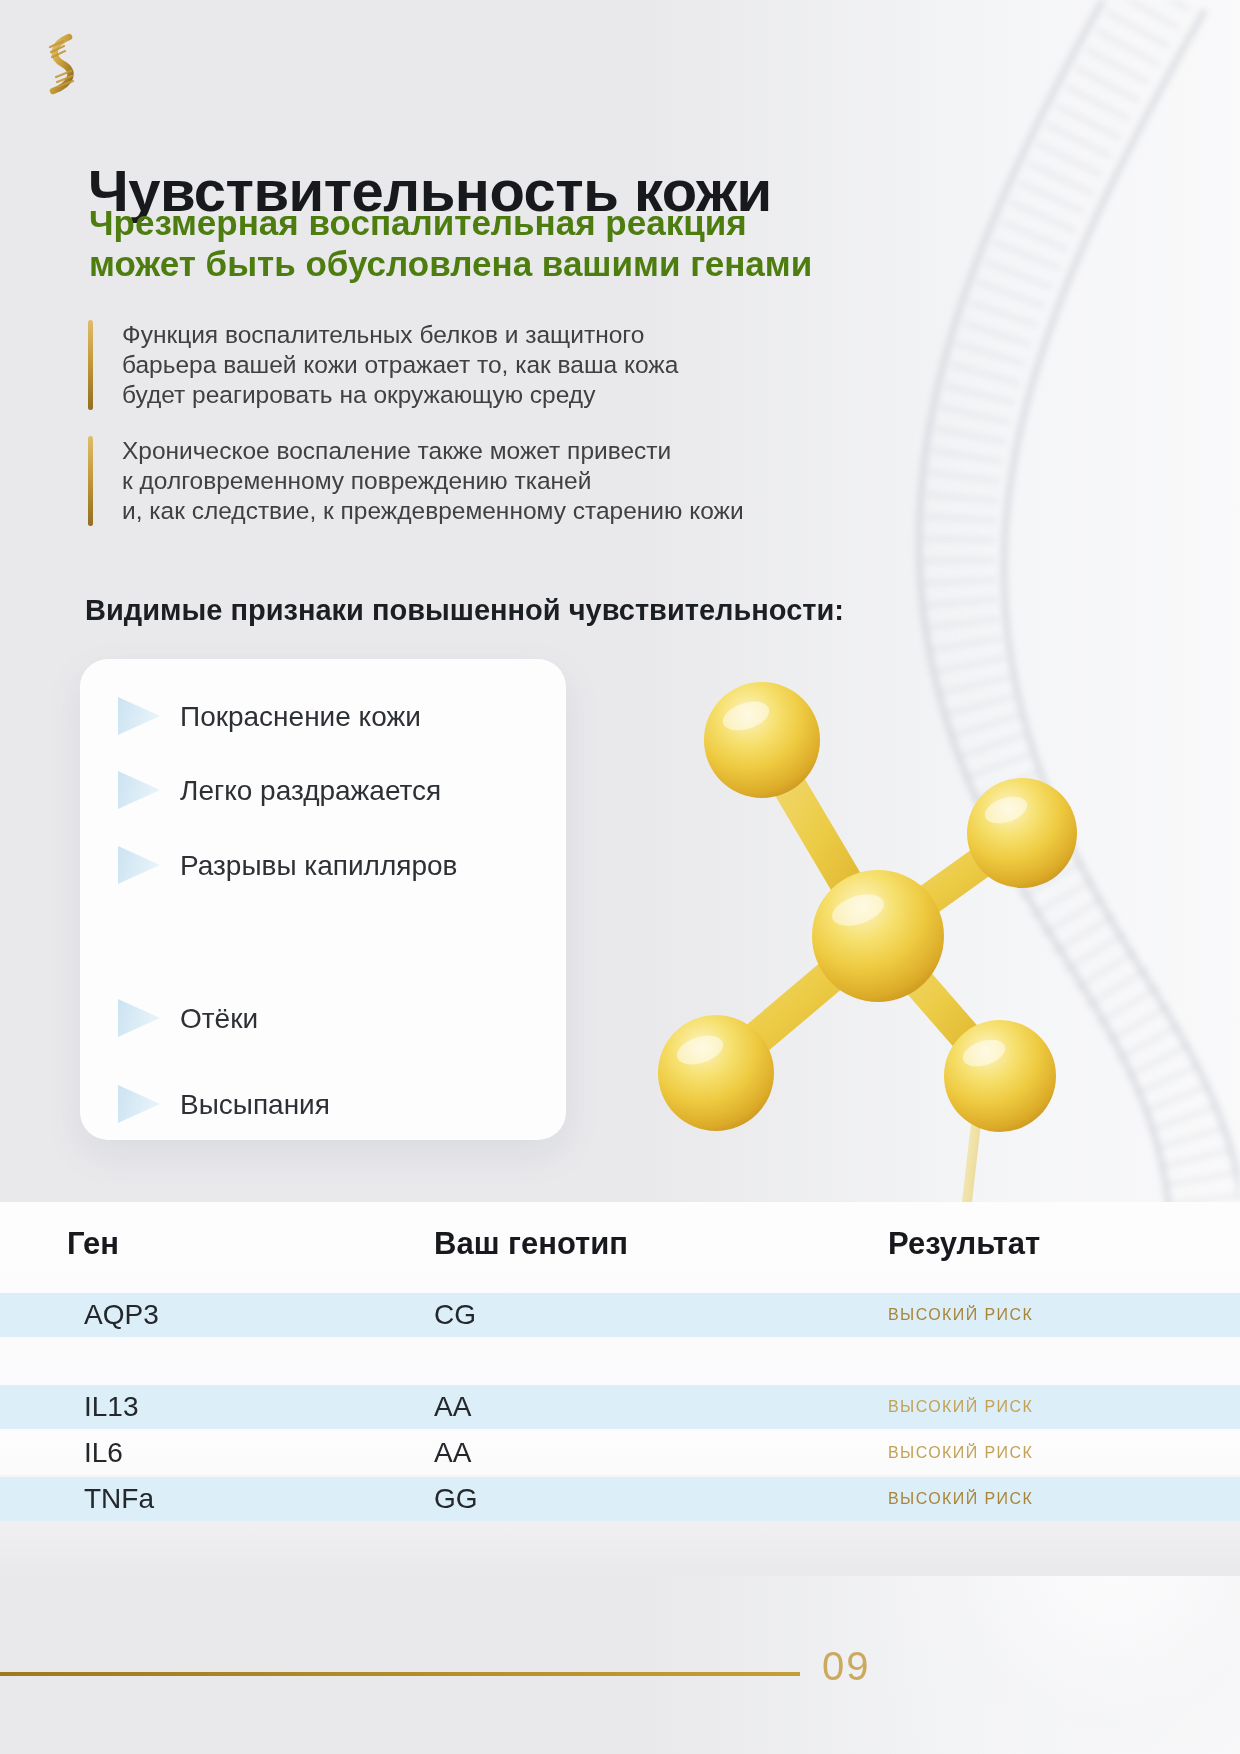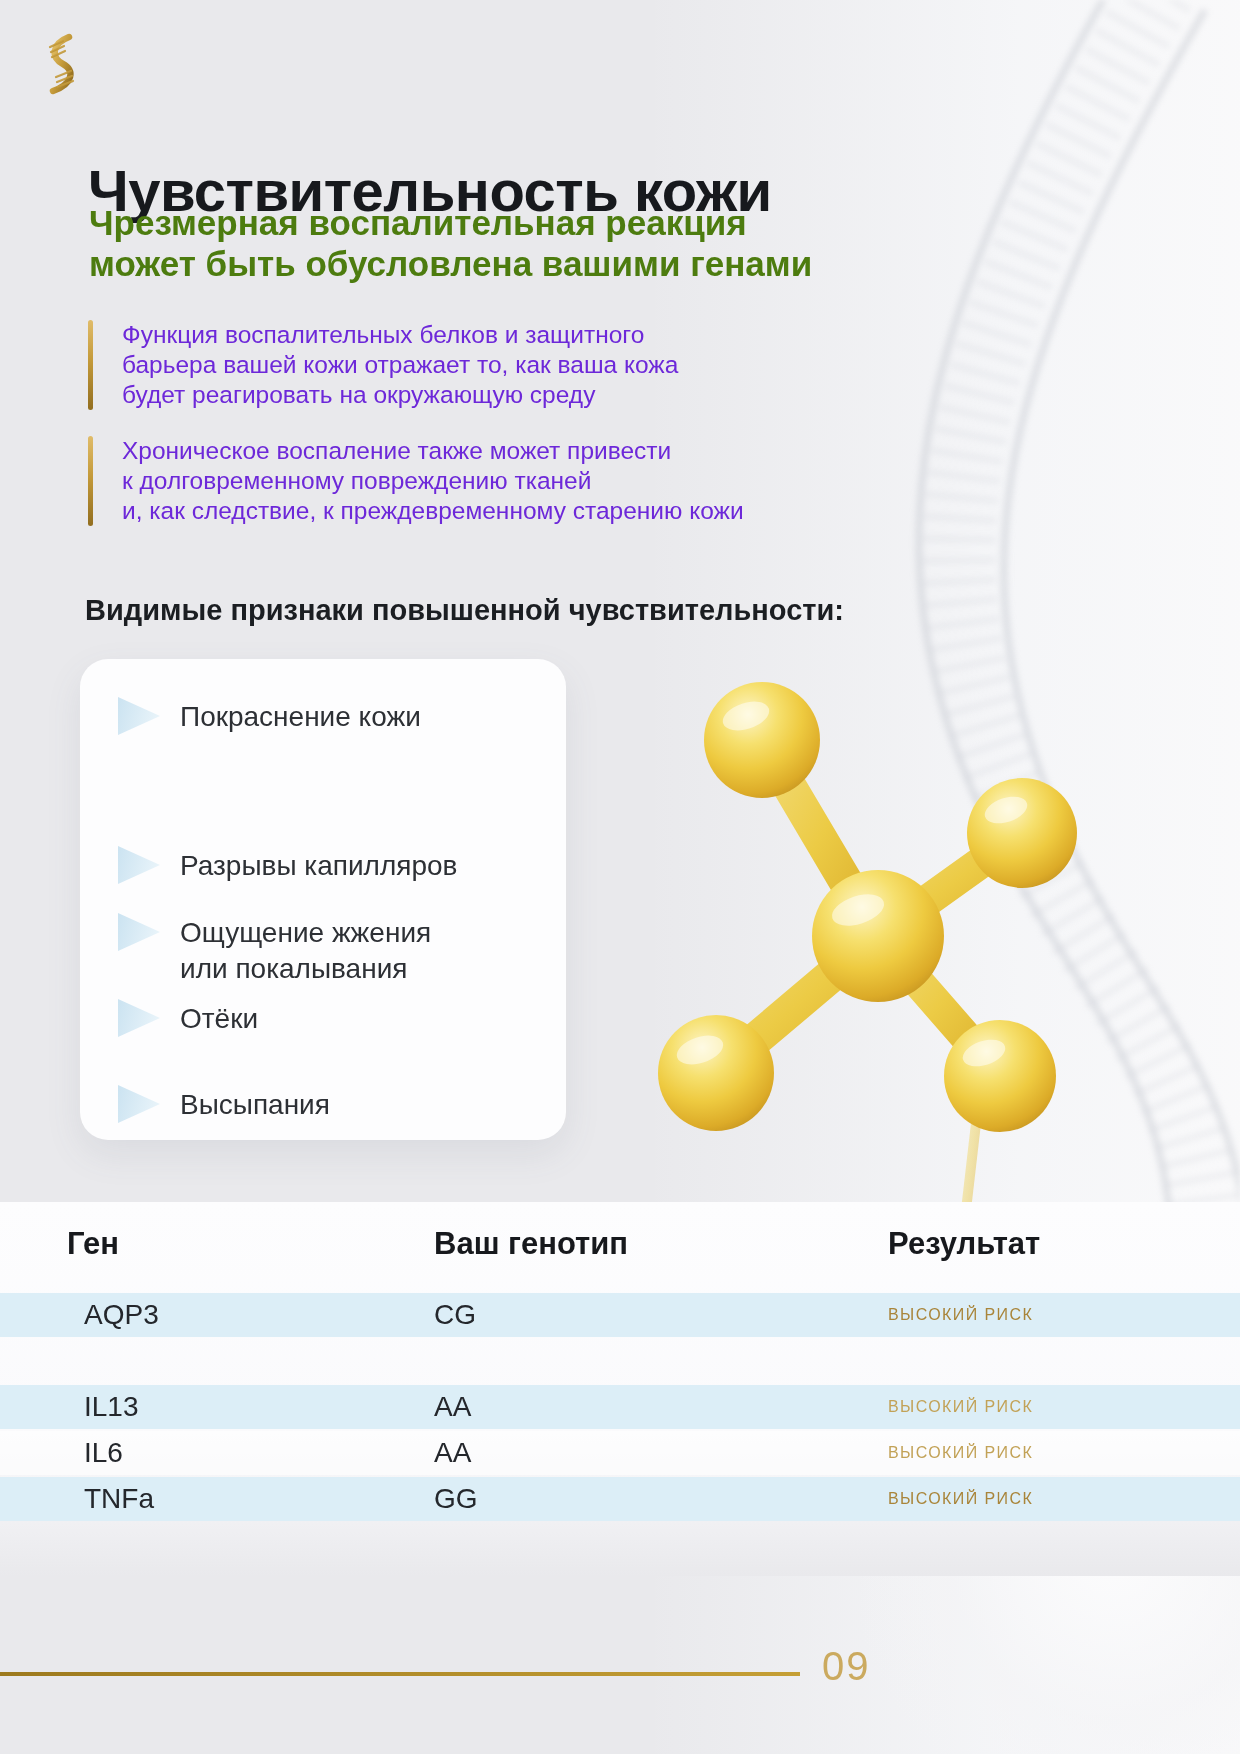--- a/index.html
+++ b/index.html
@@ -30,21 +30,21 @@
   }
   
   .para{position:absolute;left:88px;display:flex;}
   .para-1{top:320px;}
   .para-2{top:436px;}
   .para .bar{
     width:5px;border-radius:3px;margin-right:29px;flex:0 0 5px;
     background:linear-gradient(180deg,#e0bc6a 0%,#c49a3a 45%,#926e20 100%);
     align-self:stretch;
   }
-  .para .ptext{font-size:24.5px;line-height:30px;color:#6d28d9;font-weight:400;}
+  .para .ptext{font-size:24.5px;line-height:30px;color:#404040;font-weight:400;}
   
   .signs-heading{
     position:absolute;left:85px;top:594px;
     font-size:29px;font-weight:700;color:#1b1e22;
   }
   .signs-card{
     position:absolute;left:80px;top:659px;width:458px;height:481px;
     background:#fdfdfe;border-radius:28px;
     box-shadow:0 14px 36px rgba(90,100,120,.10);
     padding-left:28px;
@@ -146,28 +146,27 @@
     </div>
   </div>
 
   <div class="signs-heading">Видимые признаки повышенной чувствительности:</div>
 
   <div class="signs-card">
     <div class="sign-item si-0">
       <div class="tri"></div>
       <div class="item-text">Покраснение кожи</div>
     </div>
+    <div class="sign-item si-1">
+      <div class="tri"></div>
+      <div class="item-text">Легко раздражается</div>
+    </div>
     <div class="sign-item si-2">
       <div class="tri"></div>
       <div class="item-text">Разрывы капилляров</div>
-    </div>
-    <div class="sign-item si-3">
-      <div class="tri"></div>
-      <div class="item-text">Ощущение жжения
-или покалывания</div>
     </div>
     <div class="sign-item si-4">
       <div class="tri"></div>
       <div class="item-text">Отёки</div>
     </div>
     <div class="sign-item si-5">
       <div class="tri"></div>
       <div class="item-text">Высыпания</div>
     </div>
   </div>

